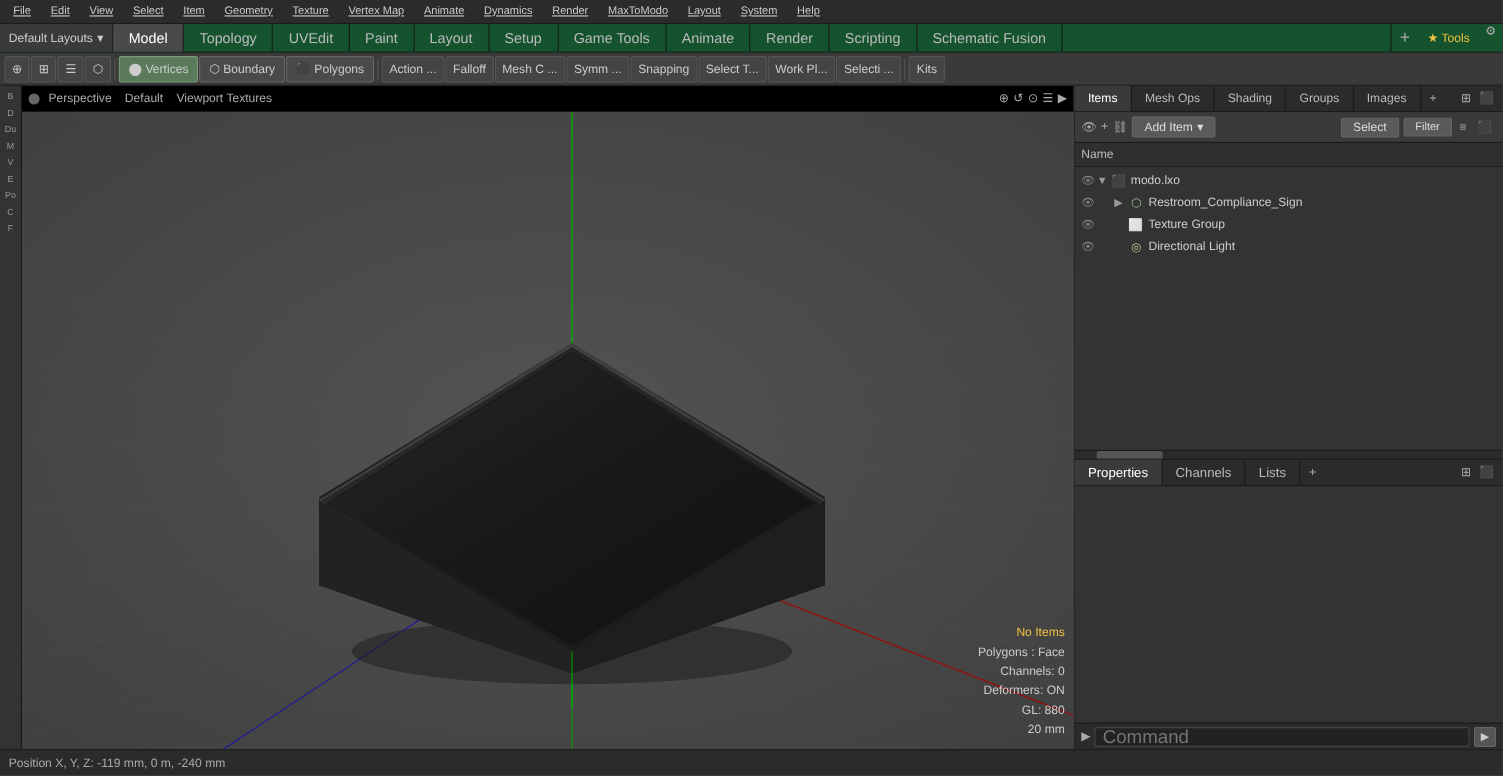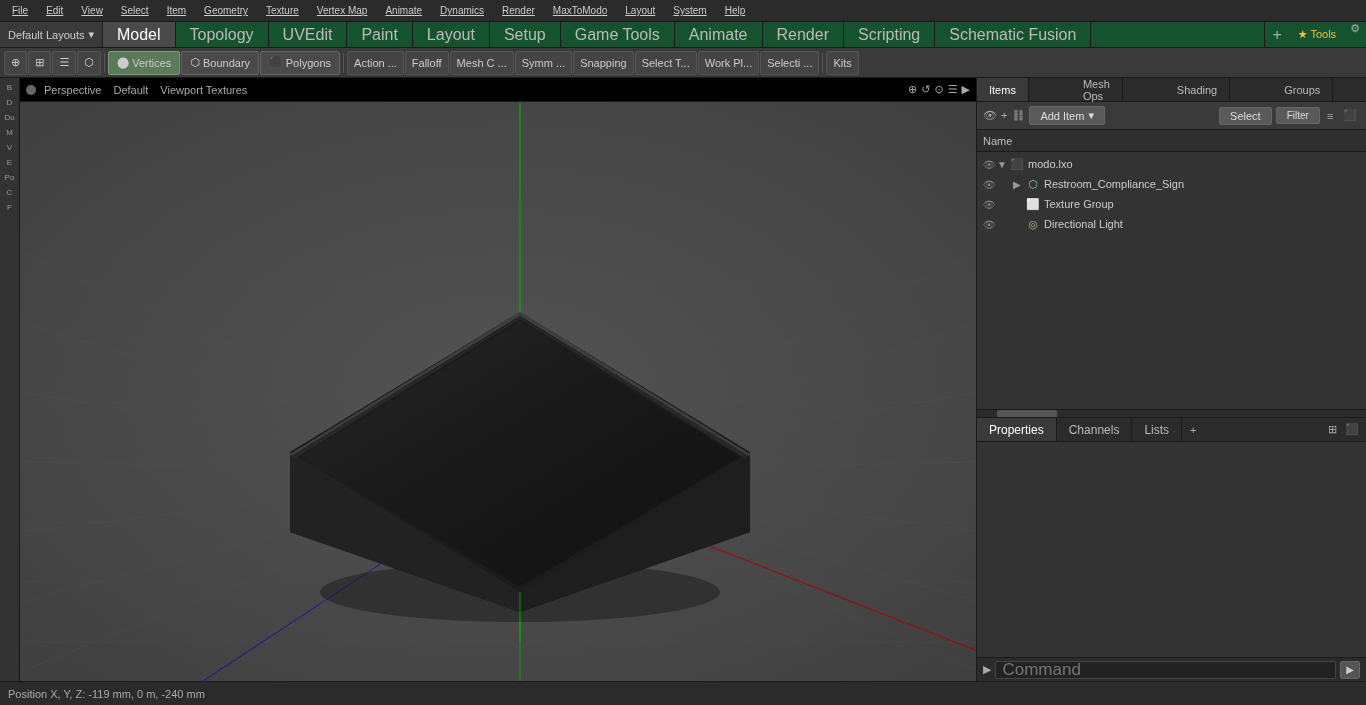--- a/index.html
+++ b/index.html
@@ -6,21 +6,21 @@
     body { width: 1366px; height: 705px; background: #3c3c3c; font-family: 'Segoe UI', Arial, sans-serif; font-size: 11px; color: #ccc; overflow: hidden; }
 
     
     #menu-bar { display: flex; align-items: center; background: #2b2b2b; height: 22px; padding: 0 4px; gap: 2px; border-bottom: 1px solid #1a1a1a; }
     .menu-item { padding: 2px 8px; color: #ccc; cursor: pointer; font-size: 10px; border-radius: 2px; text-decoration: underline; }
 
     
     #layouts-bar { display: flex; background: #14532d; height: 26px; border-bottom: 1px solid #1a1a1a; }
     #default-layouts { color: #ccc; padding: 0 8px; font-size: 11px; display: flex; align-items: center; gap: 4px; background: #3a3a3a; height: 100%; border-right: 1px solid #1a1a1a; }
     .layout-tabs { display: flex; flex: 1; height: 100%; }
-    .layout-tab { padding: 0 14px; display: flex; align-items: center; font-size: 16px; color: #bbb; cursor: pointer; border-right: 1px solid #1a1a1a; height: 100%; }
+    .layout-tab { padding: 0 14px; display: flex; align-items: center; font-size: 13px; color: #bbb; cursor: pointer; border-right: 1px solid #1a1a1a; height: 100%; }
     .layout-tab.active { background: #4a4a4a; color: #fff; }
     #layout-add { width: 26px; display: flex; align-items: center; justify-content: center; color: #aaa; cursor: pointer; border-left: 1px solid #1a1a1a; font-size: 16px; }
     #star-btn { margin-left: auto; padding: 0 8px; color: #f0c040; font-size: 11px; display: flex; align-items: center; }
     #layout-settings { padding: 0 6px; color: #aaa; cursor: pointer; }
 
     
     #toolbar { display: flex; align-items: center; background: #3a3a3a; height: 30px; border-bottom: 1px solid #1a1a1a; gap: 1px; padding: 0 4px; overflow: hidden; }
     .toolbar-btn { display: flex; align-items: center; gap: 2px; padding: 2px 6px; color: #ccc; cursor: pointer; font-size: 11px; border-radius: 2px; height: 24px; background: #444; border: 1px solid #555; }
     .toolbar-sep { width: 1px; background: #555; height: 20px; margin: 0 2px; }
     .toolbar-mode { padding: 2px 8px; color: #ccc; font-size: 11px; background: #4a4a4a; border: 1px solid #666; border-radius: 2px; height: 24px; display: flex; align-items: center; cursor: pointer; }
@@ -47,21 +47,21 @@
     
     #grid-svg { position: absolute; top: 0; left: 0; width: 100%; height: 100%; }
 
     
     #status-bar { background: #2b2b2b; height: 24px; display: flex; align-items: center; padding: 0 8px; border-top: 1px solid #1a1a1a; font-size: 11px; color: #aaa; }
 
     
     #right-panel { width: 390px; background: #333; border-left: 1px solid #1a1a1a; display: flex; flex-direction: column; }
 
     
-    #right-tabs { display: flex; background: #2b2b2b; height: 24px; border-bottom: 1px solid #1a1a1a; gap: 42px; }
+    #right-tabs { display: flex; background: #2b2b2b; height: 24px; border-bottom: 1px solid #1a1a1a; }
     .right-tab { padding: 0 12px; display: flex; align-items: center; font-size: 11px; color: #bbb; cursor: pointer; border-right: 1px solid #1a1a1a; }
     .right-tab.active { background: #3a3a3a; color: #fff; }
     .right-tab-add { padding: 0 8px; display: flex; align-items: center; color: #aaa; cursor: pointer; }
     .right-panel-controls { margin-left: auto; display: flex; align-items: center; gap: 2px; padding: 0 4px; }
     .rpc-btn { color: #aaa; font-size: 11px; cursor: pointer; padding: 0 3px; }
 
     
     #add-item-bar { display: flex; align-items: center; background: #3a3a3a; height: 28px; padding: 0 6px; gap: 4px; border-bottom: 1px solid #1a1a1a; }
     #add-item-btn { background: #5a5a5a; border: 1px solid #666; border-radius: 2px; padding: 2px 10px; color: #ddd; font-size: 11px; cursor: pointer; display: flex; align-items: center; gap: 4px; }
     #select-btn-right { background: #5a5a5a; border: 1px solid #666; border-radius: 2px; padding: 2px 10px; color: #ddd; font-size: 11px; cursor: pointer; }
@@ -320,20 +320,28 @@
           <line x1="0" y1="0" x2="0" y2="-20" stroke="#33cc33" stroke-width="1.5"></line>
 
           <line x1="0" y1="0" x2="-15" y2="8" stroke="#3333cc" stroke-width="1.5"></line>
 
           <text x="22" y="12" fill="#cc5555" font-size="9">X</text>
           <text x="-4" y="-22" fill="#55cc55" font-size="9">Y</text>
           <text x="-28" y="12" fill="#5555cc" font-size="9">Z</text>
         </g>
       </svg>
 
+      <div id="vp-info">
+        <div class="vp-info-warning">No Items</div>
+        <div class="vp-info-line">Polygons : Face</div>
+        <div class="vp-info-line">Channels: 0</div>
+        <div class="vp-info-line">Deformers: ON</div>
+        <div class="vp-info-line">GL: 880</div>
+        <div class="vp-info-line">20 mm</div>
+      </div>
     </div>
   </div>
 
   <div id="right-panel">
 
     <div id="right-tabs">
       <div class="right-tab active">Items</div>
       <div class="right-tab">Mesh Ops</div>
       <div class="right-tab">Shading</div>
       <div class="right-tab">Groups</div>

